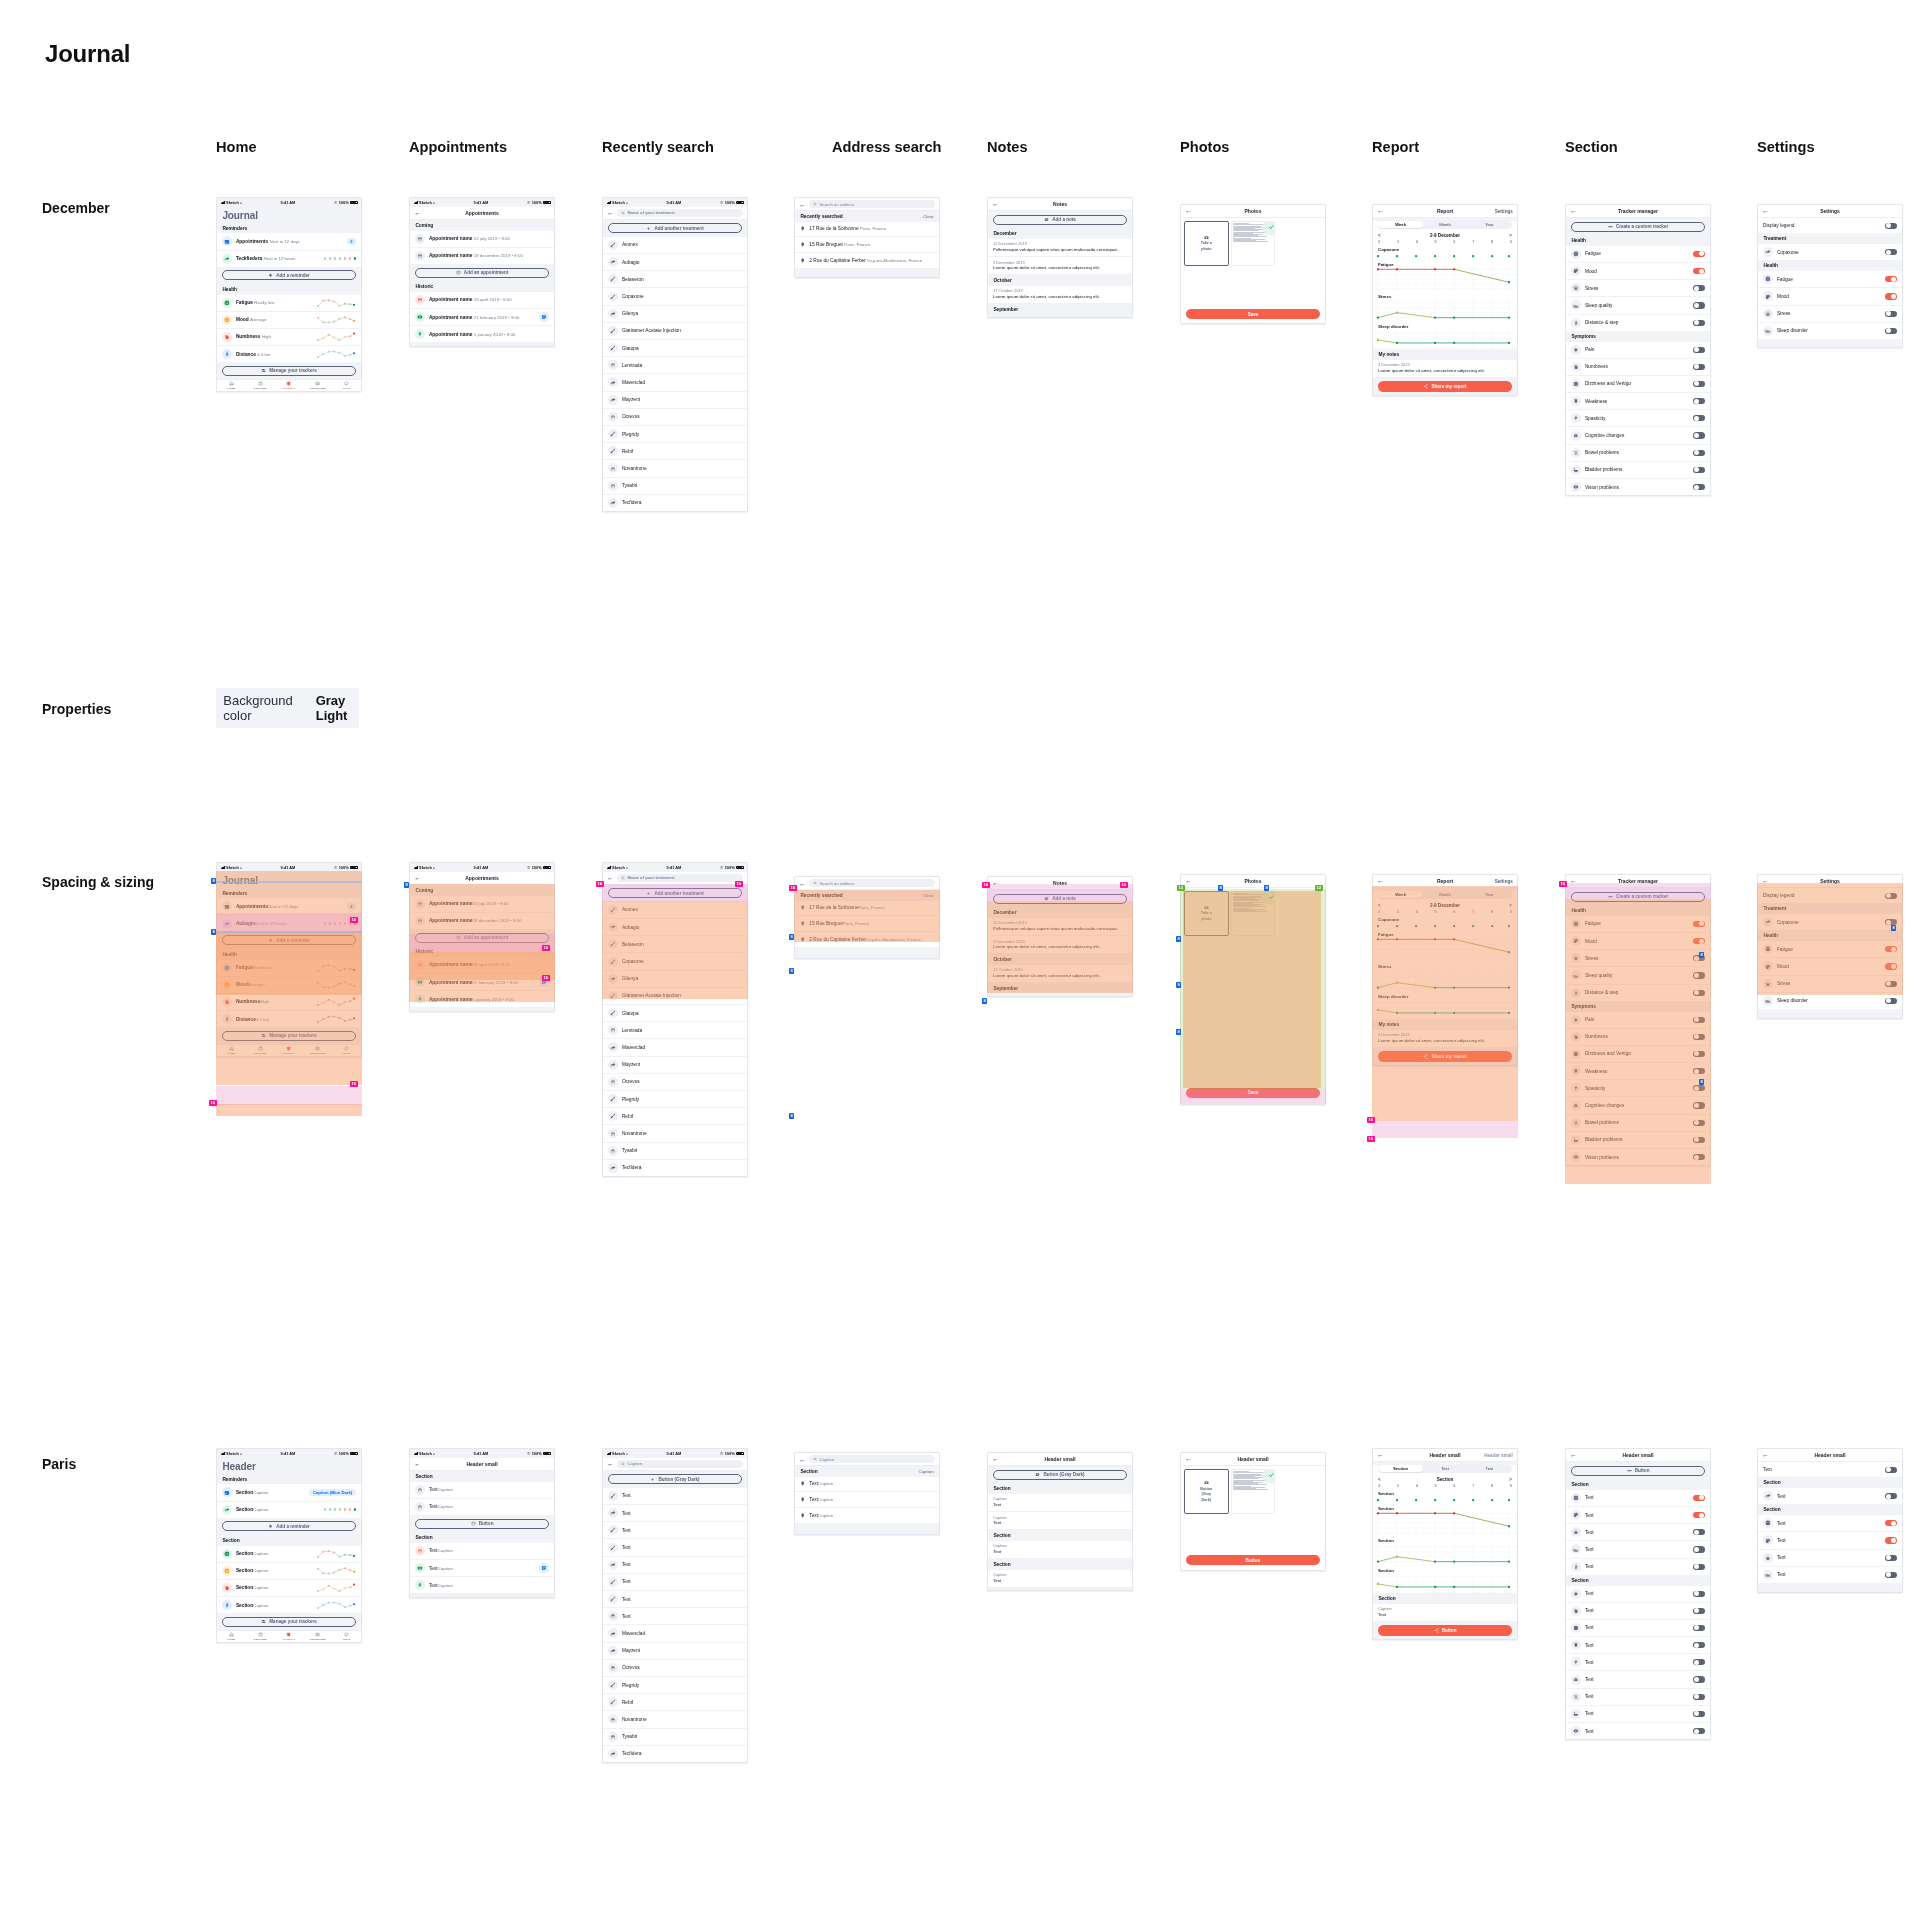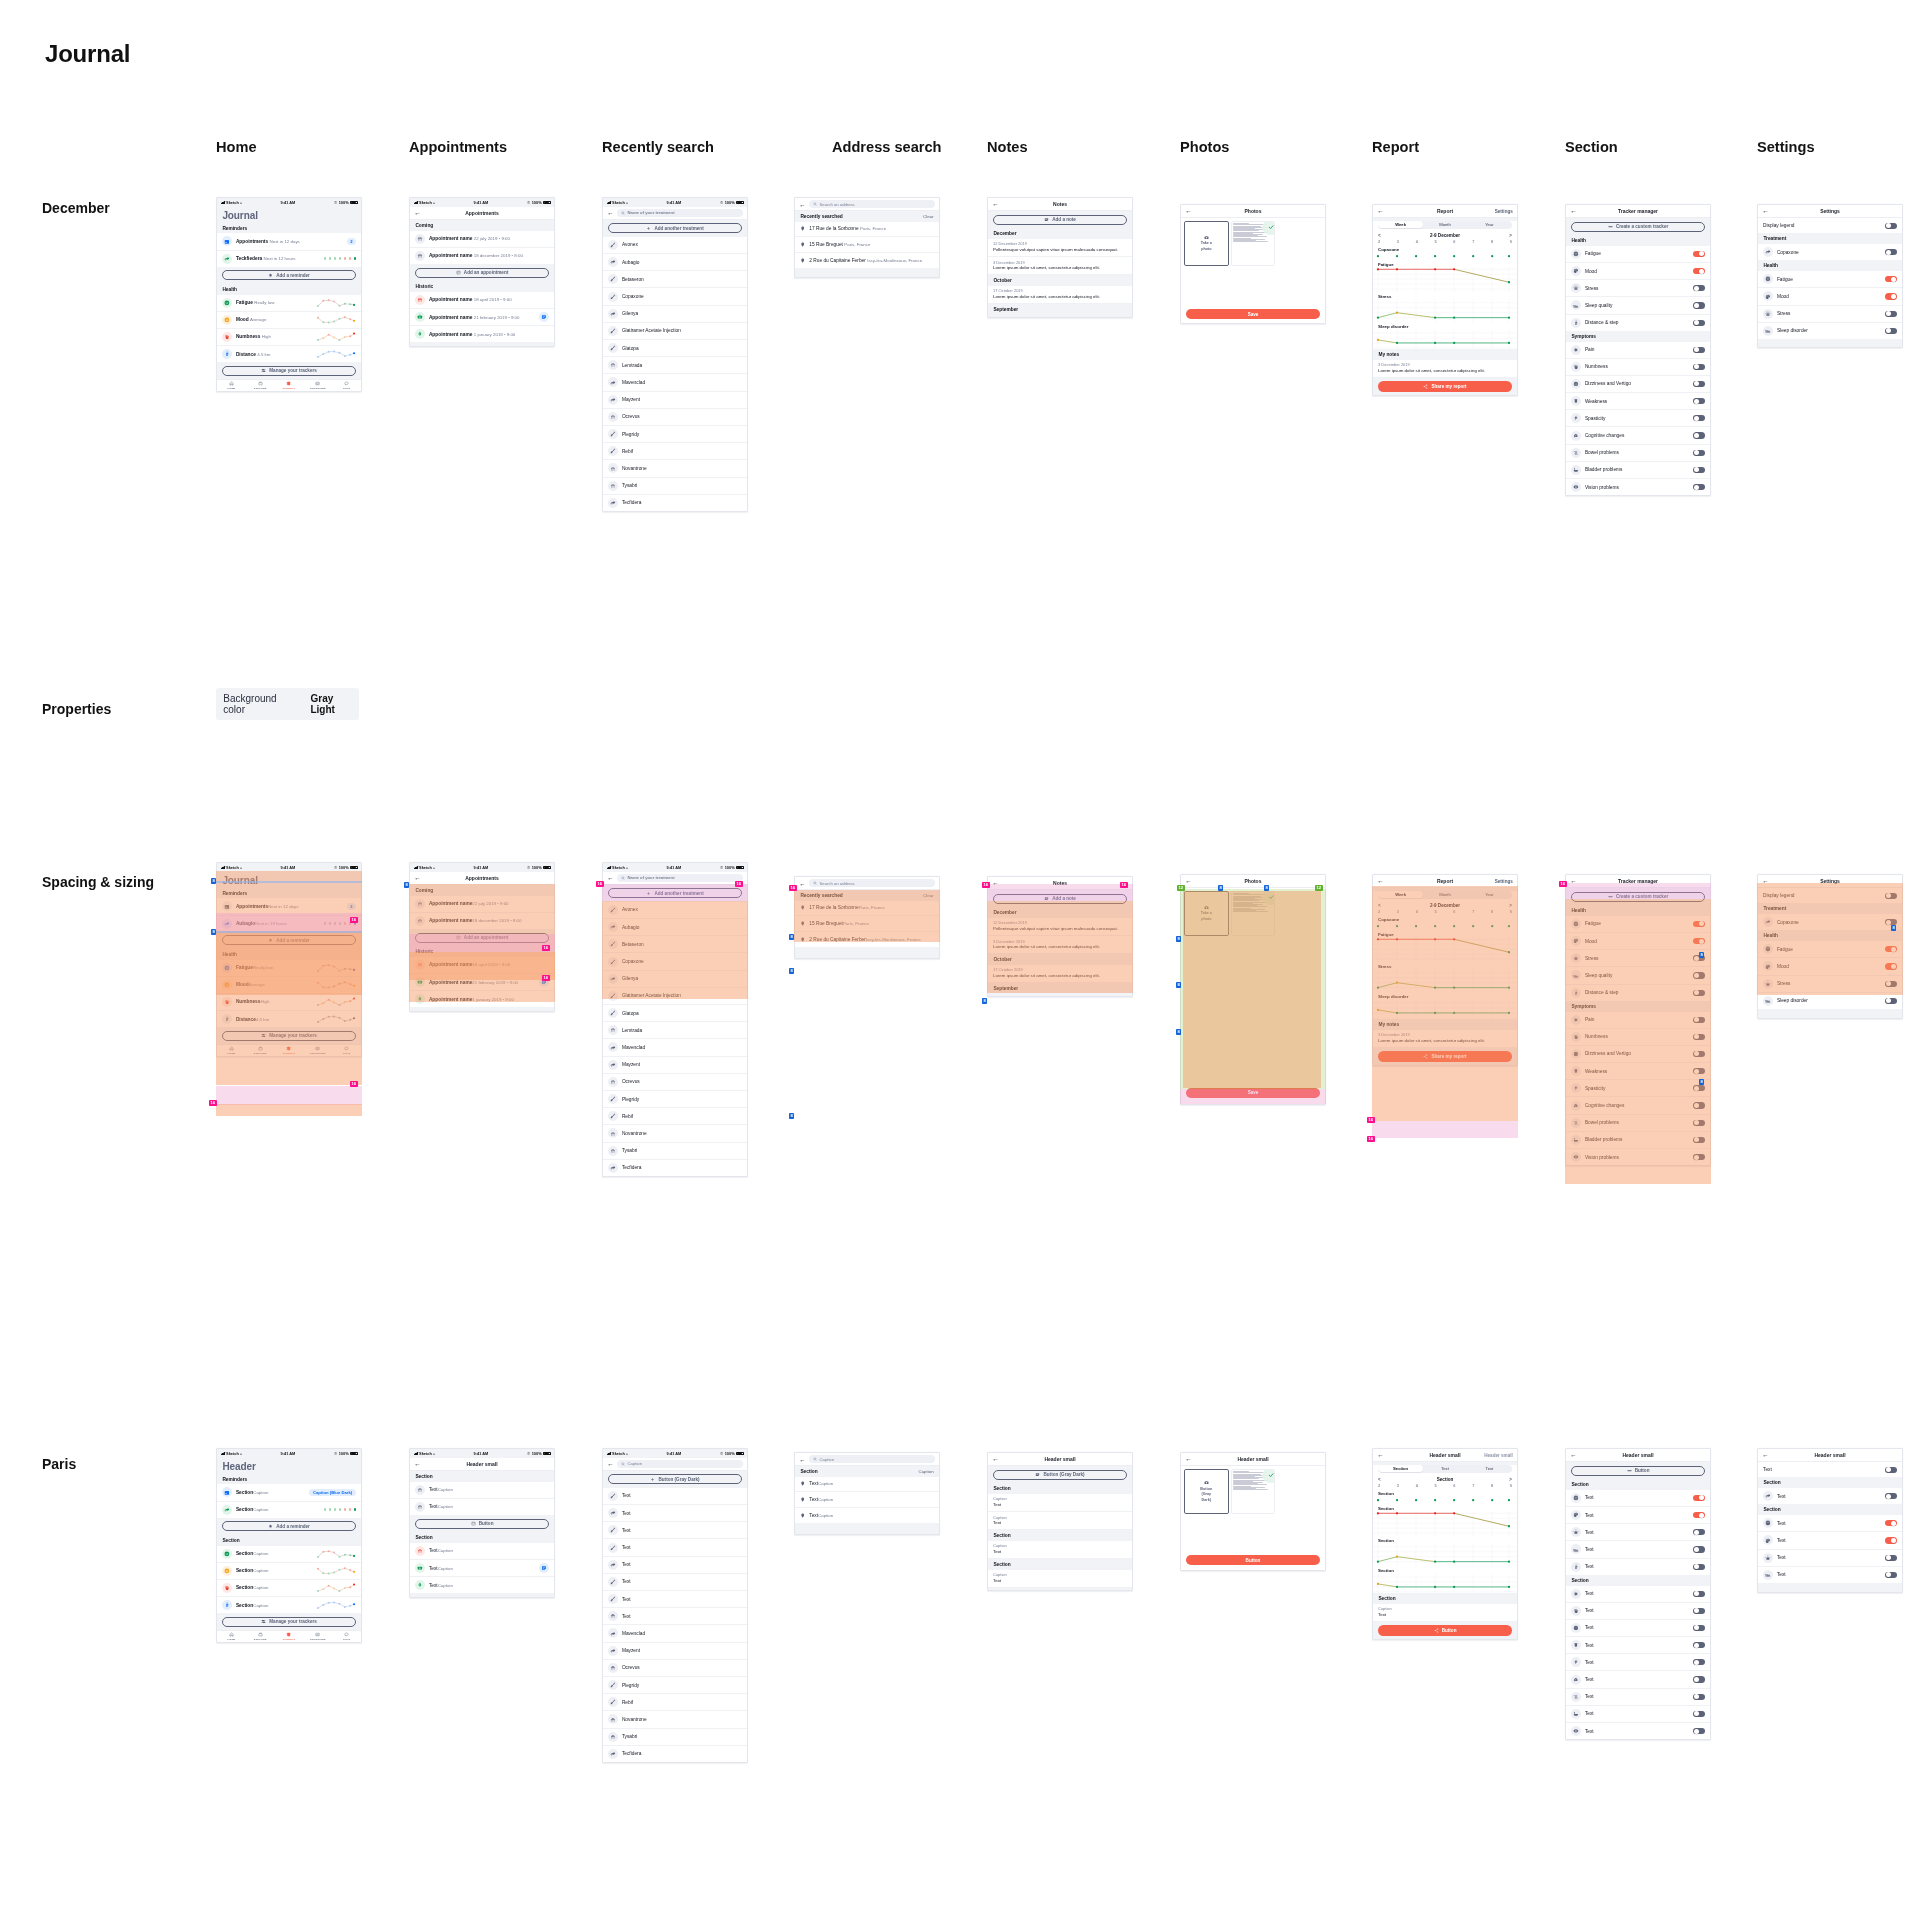--- a/index.html
+++ b/index.html
@@ -251,22 +251,22 @@
   .pcell .chk svg{width:6.2px;height:6.2px;}
 
   .spacer{background:var(--graylight);}
 
   
   .prop{
     position:absolute;background:var(--graylight);border-radius:3.1px;
     display:flex;align-items:center;justify-content:space-between;
     padding:5px 7.3px;gap:23px;
   }
-  .prop .k{font-size:10px;color:#2b2f3c;}
-  .prop .v{font-size:10px;font-weight:700;color:#111;}
+  .prop .k{font-size:13px;color:#2b2f3c;}
+  .prop .v{font-size:13px;font-weight:700;color:#111;}
 
   
   .ovl{position:absolute;pointer-events:none;}
   .ovl-orange{background:rgba(247,150,95,.46);}
   .ovl-pink{background:rgba(238,150,205,.34);}
   .ovl-blueband{background:rgba(142,180,240,.62);}
   .ovl-greenband{background:rgba(150,205,90,.28);}
   .tagbox{
     position:absolute;font-size:4.2px;font-weight:700;color:#fff;border-radius:0.8px;
     padding:0.4px 1.5px;line-height:1.25;pointer-events:none;

